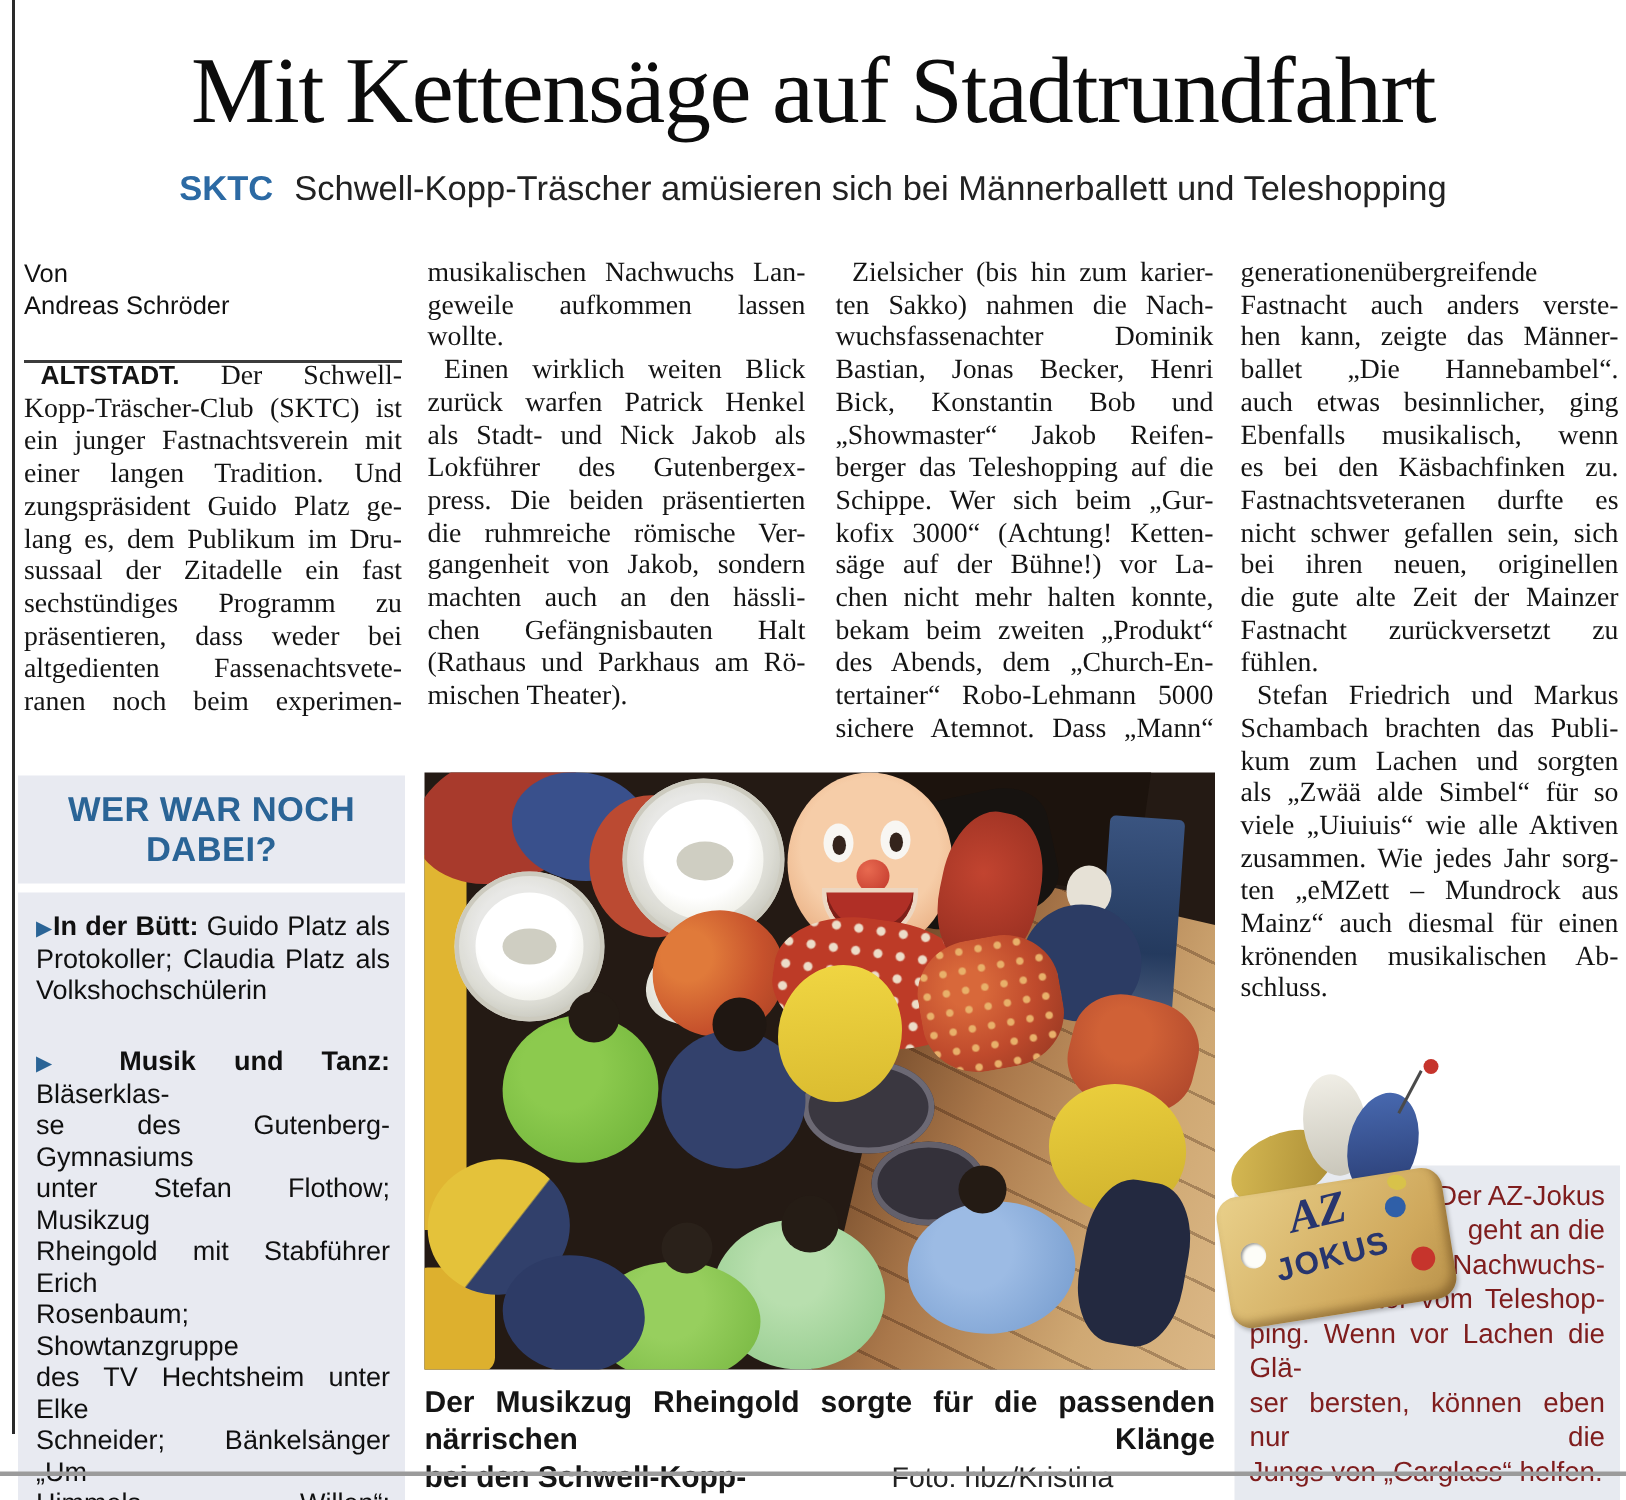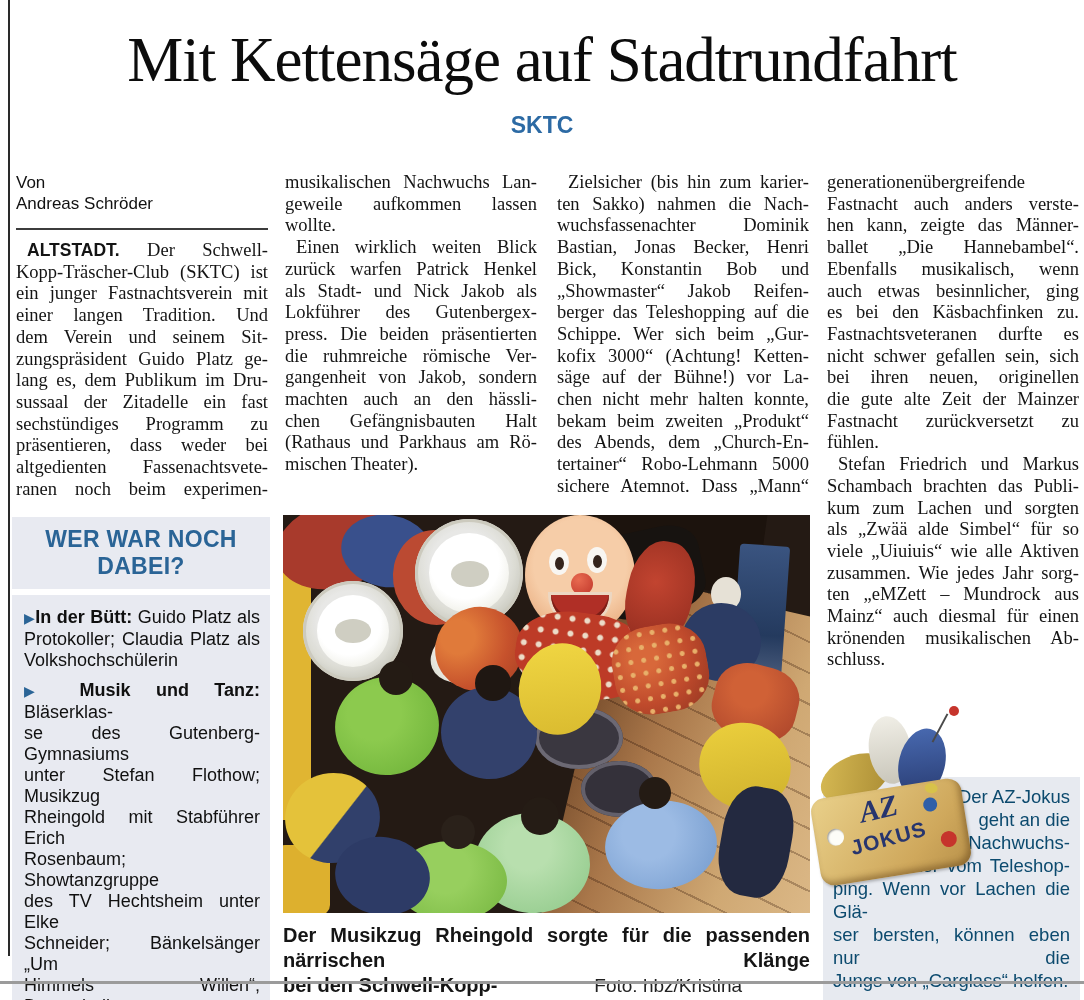--- a/index.html
+++ b/index.html
@@ -18,40 +18,40 @@
   .col{position:absolute;width:252px;font-size:18.5px;line-height:21.7px;text-align:justify;}
   .tl{text-align:justify;text-align-last:justify;}
   .tl.l{text-align-last:left;}
   .tl.r{text-align:right;text-align-last:right;}
   .tl.ind{text-indent:11px;}
   .b{font-weight:bold;}
   .lead{font-weight:bold;font-family:"Liberation Sans",sans-serif;font-size:17.5px;}
   .arrow{color:#2a6496;font-size:14px;}
 
   .byline{position:absolute;left:16px;top:172px;width:252px;font-family:"Liberation Sans",sans-serif;
-          font-size:17px;line-height:21px;color:#111;border-bottom:2px solid #3c3c3c;padding-bottom:14px;}
+          font-size:17px;line-height:21px;color:#111;border-bottom:2px solid #3c3c3c;padding-bottom:26px;}
 
   .infobox{position:absolute;left:12px;top:517px;width:258px;font-family:"Liberation Sans",sans-serif;}
   .infobox-head{background:#e8eaf1;color:#2a6496;font-weight:bold;font-size:23px;line-height:27px;
                 text-align:center;padding:9px 6px;letter-spacing:.3px;}
   .infobox-body{background:#e8eaf1;margin-top:6px;padding:12px 10px 12px 12px;font-size:18px;line-height:21px;color:#101010;}
-  .infobox-body .para{margin-bottom:9px;}
+  .infobox-body .para{margin-bottom:26px;}
   .infobox-body .para:last-child{margin-bottom:0;}
 
   .photo{position:absolute;left:283px;top:515px;width:527px;height:398px;background:#241a14;overflow:hidden;}
   .ph{position:absolute;border-radius:50%;}
 
   .caption{position:absolute;left:283px;top:923px;width:527px;font-family:"Liberation Sans",sans-serif;
            font-size:20px;line-height:25px;font-weight:bold;color:#151515;}
   .caption .row2{display:flex;justify-content:space-between;align-items:baseline;}
   .credit{font-weight:normal;font-size:19px;color:#222;}
 
   .jokusbox{position:absolute;left:823px;top:777px;width:257px;background:#e7eaf0;
             padding:8px 10px;box-sizing:border-box;font-family:"Liberation Sans",sans-serif;
-            font-size:18.5px;line-height:23px;color:#0c4a6e;}
+            font-size:18.5px;line-height:23px;color:#7f1d1d;}
   .jokuslogo{position:absolute;left:811px;top:700px;width:170px;height:190px;z-index:3;}
   .tag{position:absolute;left:4px;top:88px;width:152px;height:88px;border-radius:14px;
        background:linear-gradient(135deg,#e9d08a,#cfa85c 70%,#b8914a);
        transform:rotate(-9deg);box-shadow:inset -3px -4px 6px rgba(90,60,20,.45), 1px 2px 3px rgba(0,0,0,.25);}
   .tag .hole{position:absolute;left:12px;top:32px;width:17px;height:17px;border-radius:50%;
        background:#fdfdf8;box-shadow:inset 1px 1px 2px rgba(0,0,0,.4);}
   .tag .az{position:absolute;left:48px;top:2px;font-family:"Liberation Serif",serif;
        font-style:italic;font-weight:bold;font-size:30px;color:#27356e;transform:rotate(-4deg);}
   .tag .jokus{position:absolute;left:34px;top:38px;font-family:"Liberation Sans",sans-serif;
        font-weight:bold;font-size:21px;letter-spacing:1px;color:#27356e;transform:rotate(-6deg);}
@@ -72,34 +72,34 @@
 </head>
 <body>
 
 <div class="sheet">
   <div class="leftrule"></div>
 
   <h1 class="headline" style="margin:0;font-weight:400;">Mit Kettensäge auf Stadtrundfahrt</h1>
 
   <div class="subhead">
     <span class="kicker">SKTC</span>
+    <span>Schwell-Kopp-Träscher amüsieren sich bei Männerballett und Teleshopping</span>
   </div>
 
   <div class="byline">
     <div>Von</div>
     <div>Andreas Schröder</div>
   </div>
 
   <div class="col" style="left:16px;top:240px;">
       <div>
         <div class="tl ind"><span class="lead">ALTSTADT.</span><span> Der Schwell-</span></div>
         <div class="tl">Kopp-Träscher-Club (SKTC) ist</div>
         <div class="tl">ein junger Fastnachtsverein mit</div>
         <div class="tl">einer langen Tradition. Und</div>
-        <div class="tl">dem Verein und seinem Sit-</div>
         <div class="tl">zungspräsident Guido Platz ge-</div>
         <div class="tl">lang es, dem Publikum im Dru-</div>
         <div class="tl">sussaal der Zitadelle ein fast</div>
         <div class="tl">sechstündiges Programm zu</div>
         <div class="tl">präsentieren, dass weder bei</div>
         <div class="tl">altgedienten Fassenachtsvete-</div>
         <div class="tl">ranen noch beim experimen-</div>
       </div>
     </div>
   <div class="col" style="left:285px;top:172px;">
@@ -140,22 +140,22 @@
         <div class="tl">tertainer“ Robo-Lehmann 5000</div>
         <div class="tl">sichere Atemnot. Dass „Mann“</div>
       </div>
     </div>
   <div class="col" style="left:827px;top:172px;">
       <div>
         <div class="tl">generationenübergreifende</div>
         <div class="tl">Fastnacht auch anders verste-</div>
         <div class="tl">hen kann, zeigte das Männer-</div>
         <div class="tl">ballet „Die Hannebambel“.</div>
+        <div class="tl">auch etwas besinnlicher, ging</div>
         <div class="tl">Ebenfalls musikalisch, wenn</div>
-        <div class="tl">auch etwas besinnlicher, ging</div>
         <div class="tl">es bei den Käsbachfinken zu.</div>
         <div class="tl">Fastnachtsveteranen durfte es</div>
         <div class="tl">nicht schwer gefallen sein, sich</div>
         <div class="tl">bei ihren neuen, originellen</div>
         <div class="tl">die gute alte Zeit der Mainzer</div>
         <div class="tl">Fastnacht zurückversetzt zu</div>
         <div class="tl l">fühlen.</div>
       </div>
       <div>
         <div class="tl ind">Stefan Friedrich und Markus</div>

